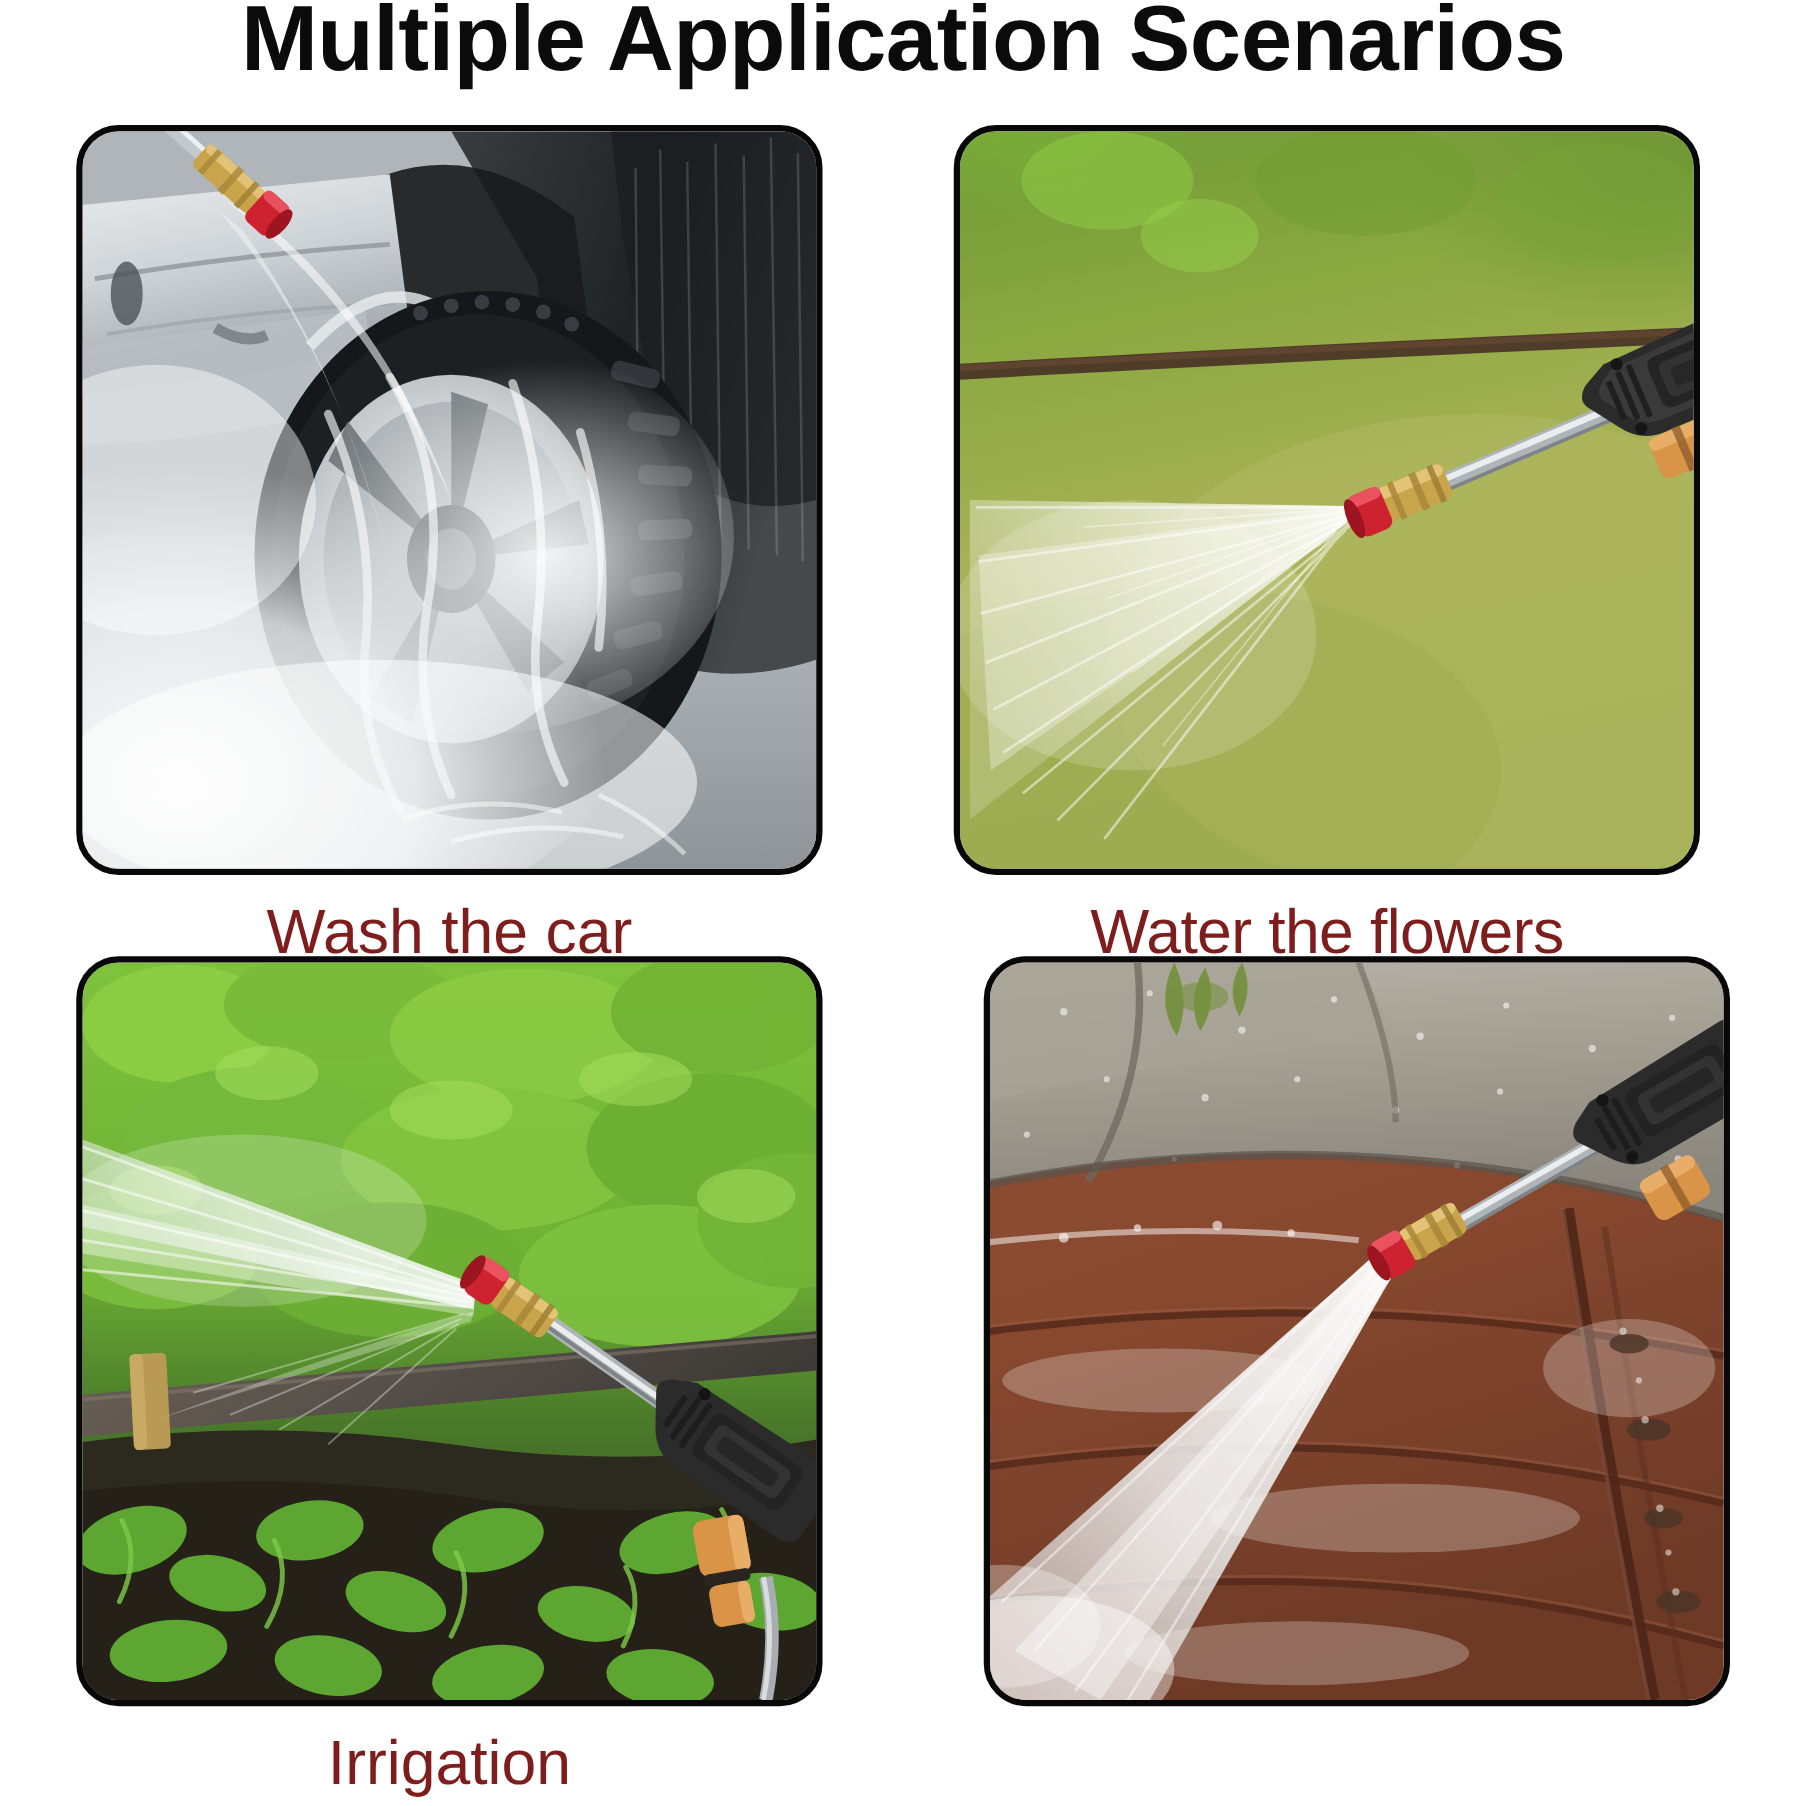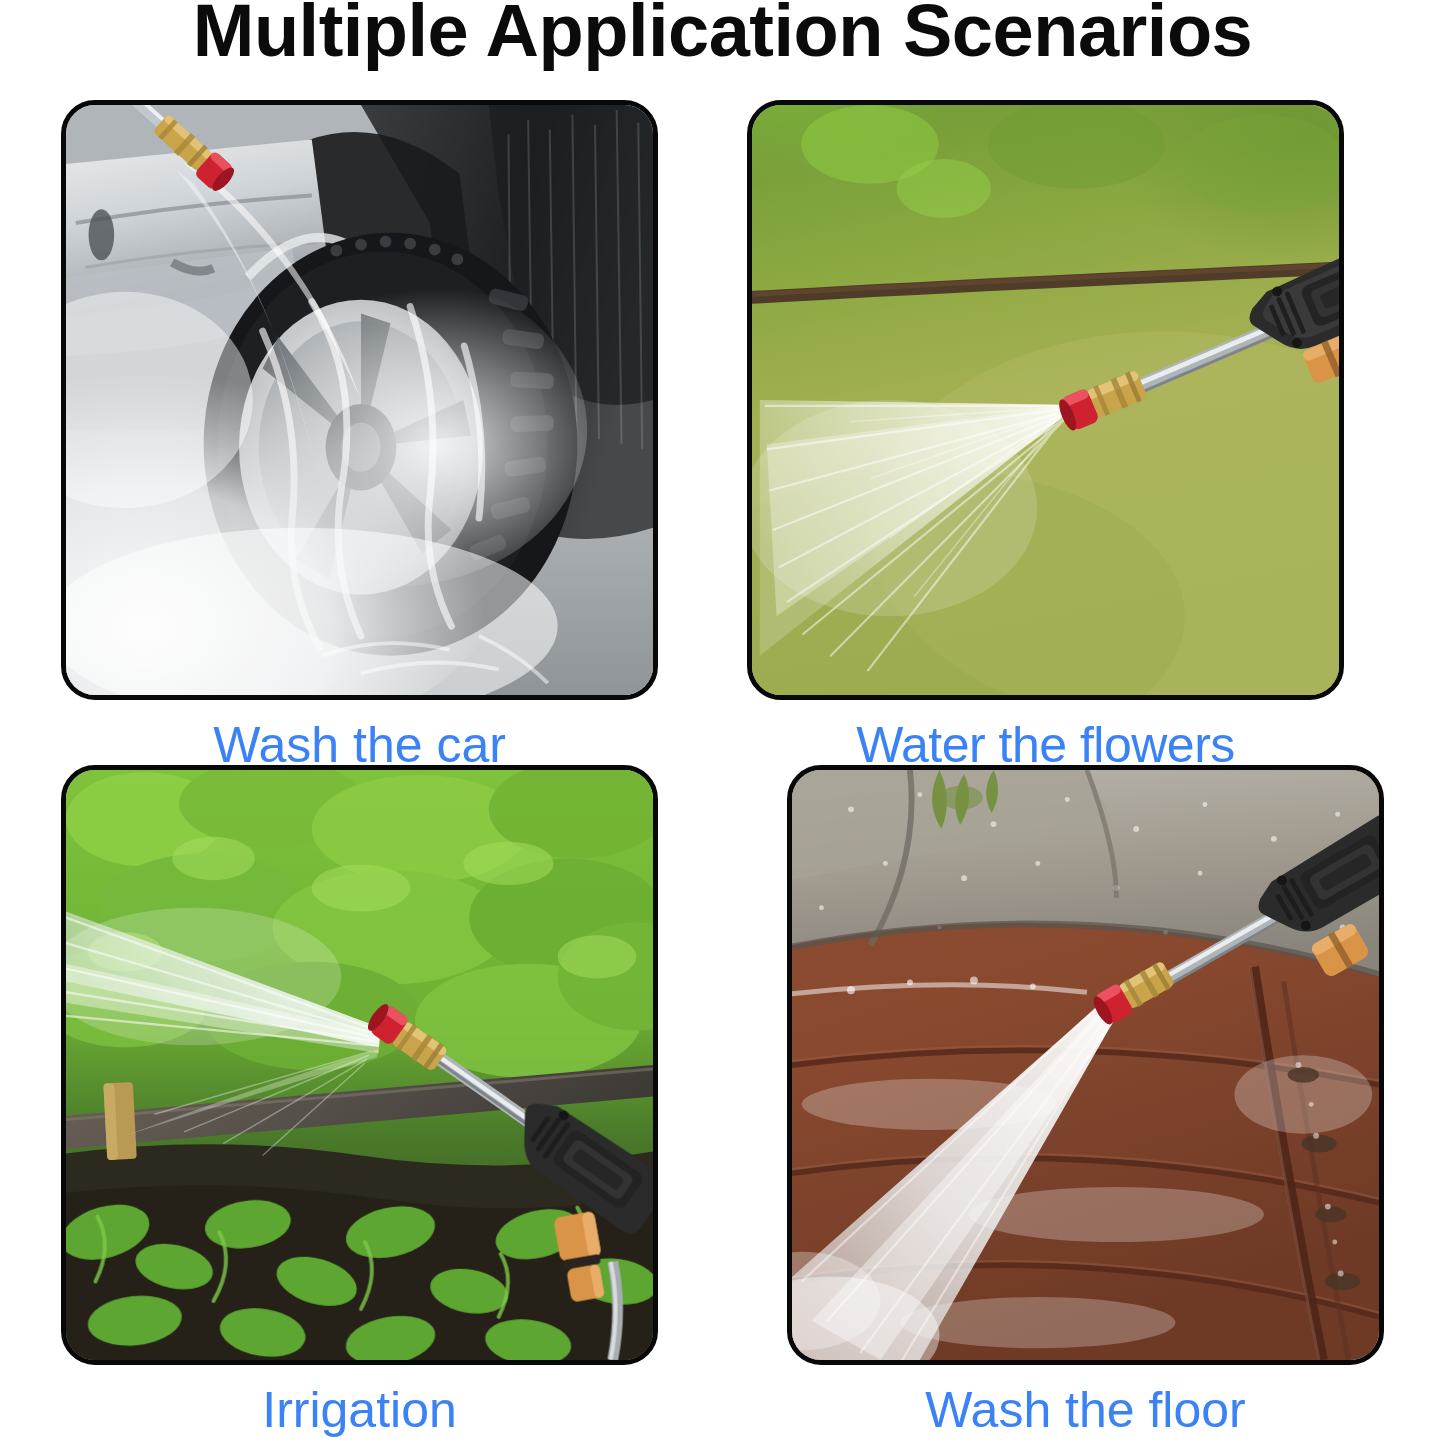--- a/index.html
+++ b/index.html
@@ -41,42 +41,42 @@
     top: 100px;
     left: 61px;
     width: 1322px;
     height: 1340px;
   }
   .cell {
     position: absolute;
     width: 597px;
   }
   .cell-tl { left: 0;    top: 0; }
-  .cell-tr { left: 686px; top: 0; }
+  .cell-tr { left: 702px; top: 0; }
   .cell-bl { left: 0;    top: 665px; }
   .cell-br { left: 726px; top: 665px; }
 
   .panel {
     position: relative;
     width: 597px;
     height: 600px;
     border: 5px solid #080808;
     border-radius: 34px;
     overflow: hidden;
     box-sizing: border-box;
     background: #cfcfcf;
   }
   .panel svg { display: block; width: 100%; height: 100%; }
 
   .caption {
     margin-top: 18px;
     text-align: center;
     font-size: 50px;
     font-weight: normal;
-    color: #3b82f6;
+    color: #7f1d1d;
     line-height: 1.1;
     white-space: nowrap;
   }
   .cap-wide { letter-spacing: -0.5px; }
 </style>
 </head>
 <body>
 
 <div class="page">
 
@@ -622,17 +622,16 @@
             </g>
 
             <g transform="translate(536,196) rotate(-30)">
               <rect x="0" y="-19" width="50" height="38" rx="8" fill="#d99447"></rect>
               <rect x="0" y="-19" width="50" height="12" rx="6" fill="#e8ae68"></rect>
               <rect x="22" y="-20" width="7" height="40" fill="#8d5b2b" opacity="0.75"></rect>
             </g>
           </g>
         </svg>
       </div>
-      <div class="caption">Wash the floor</div>
     </div>
 
   </div>
 </div>
 
 </body></html>

